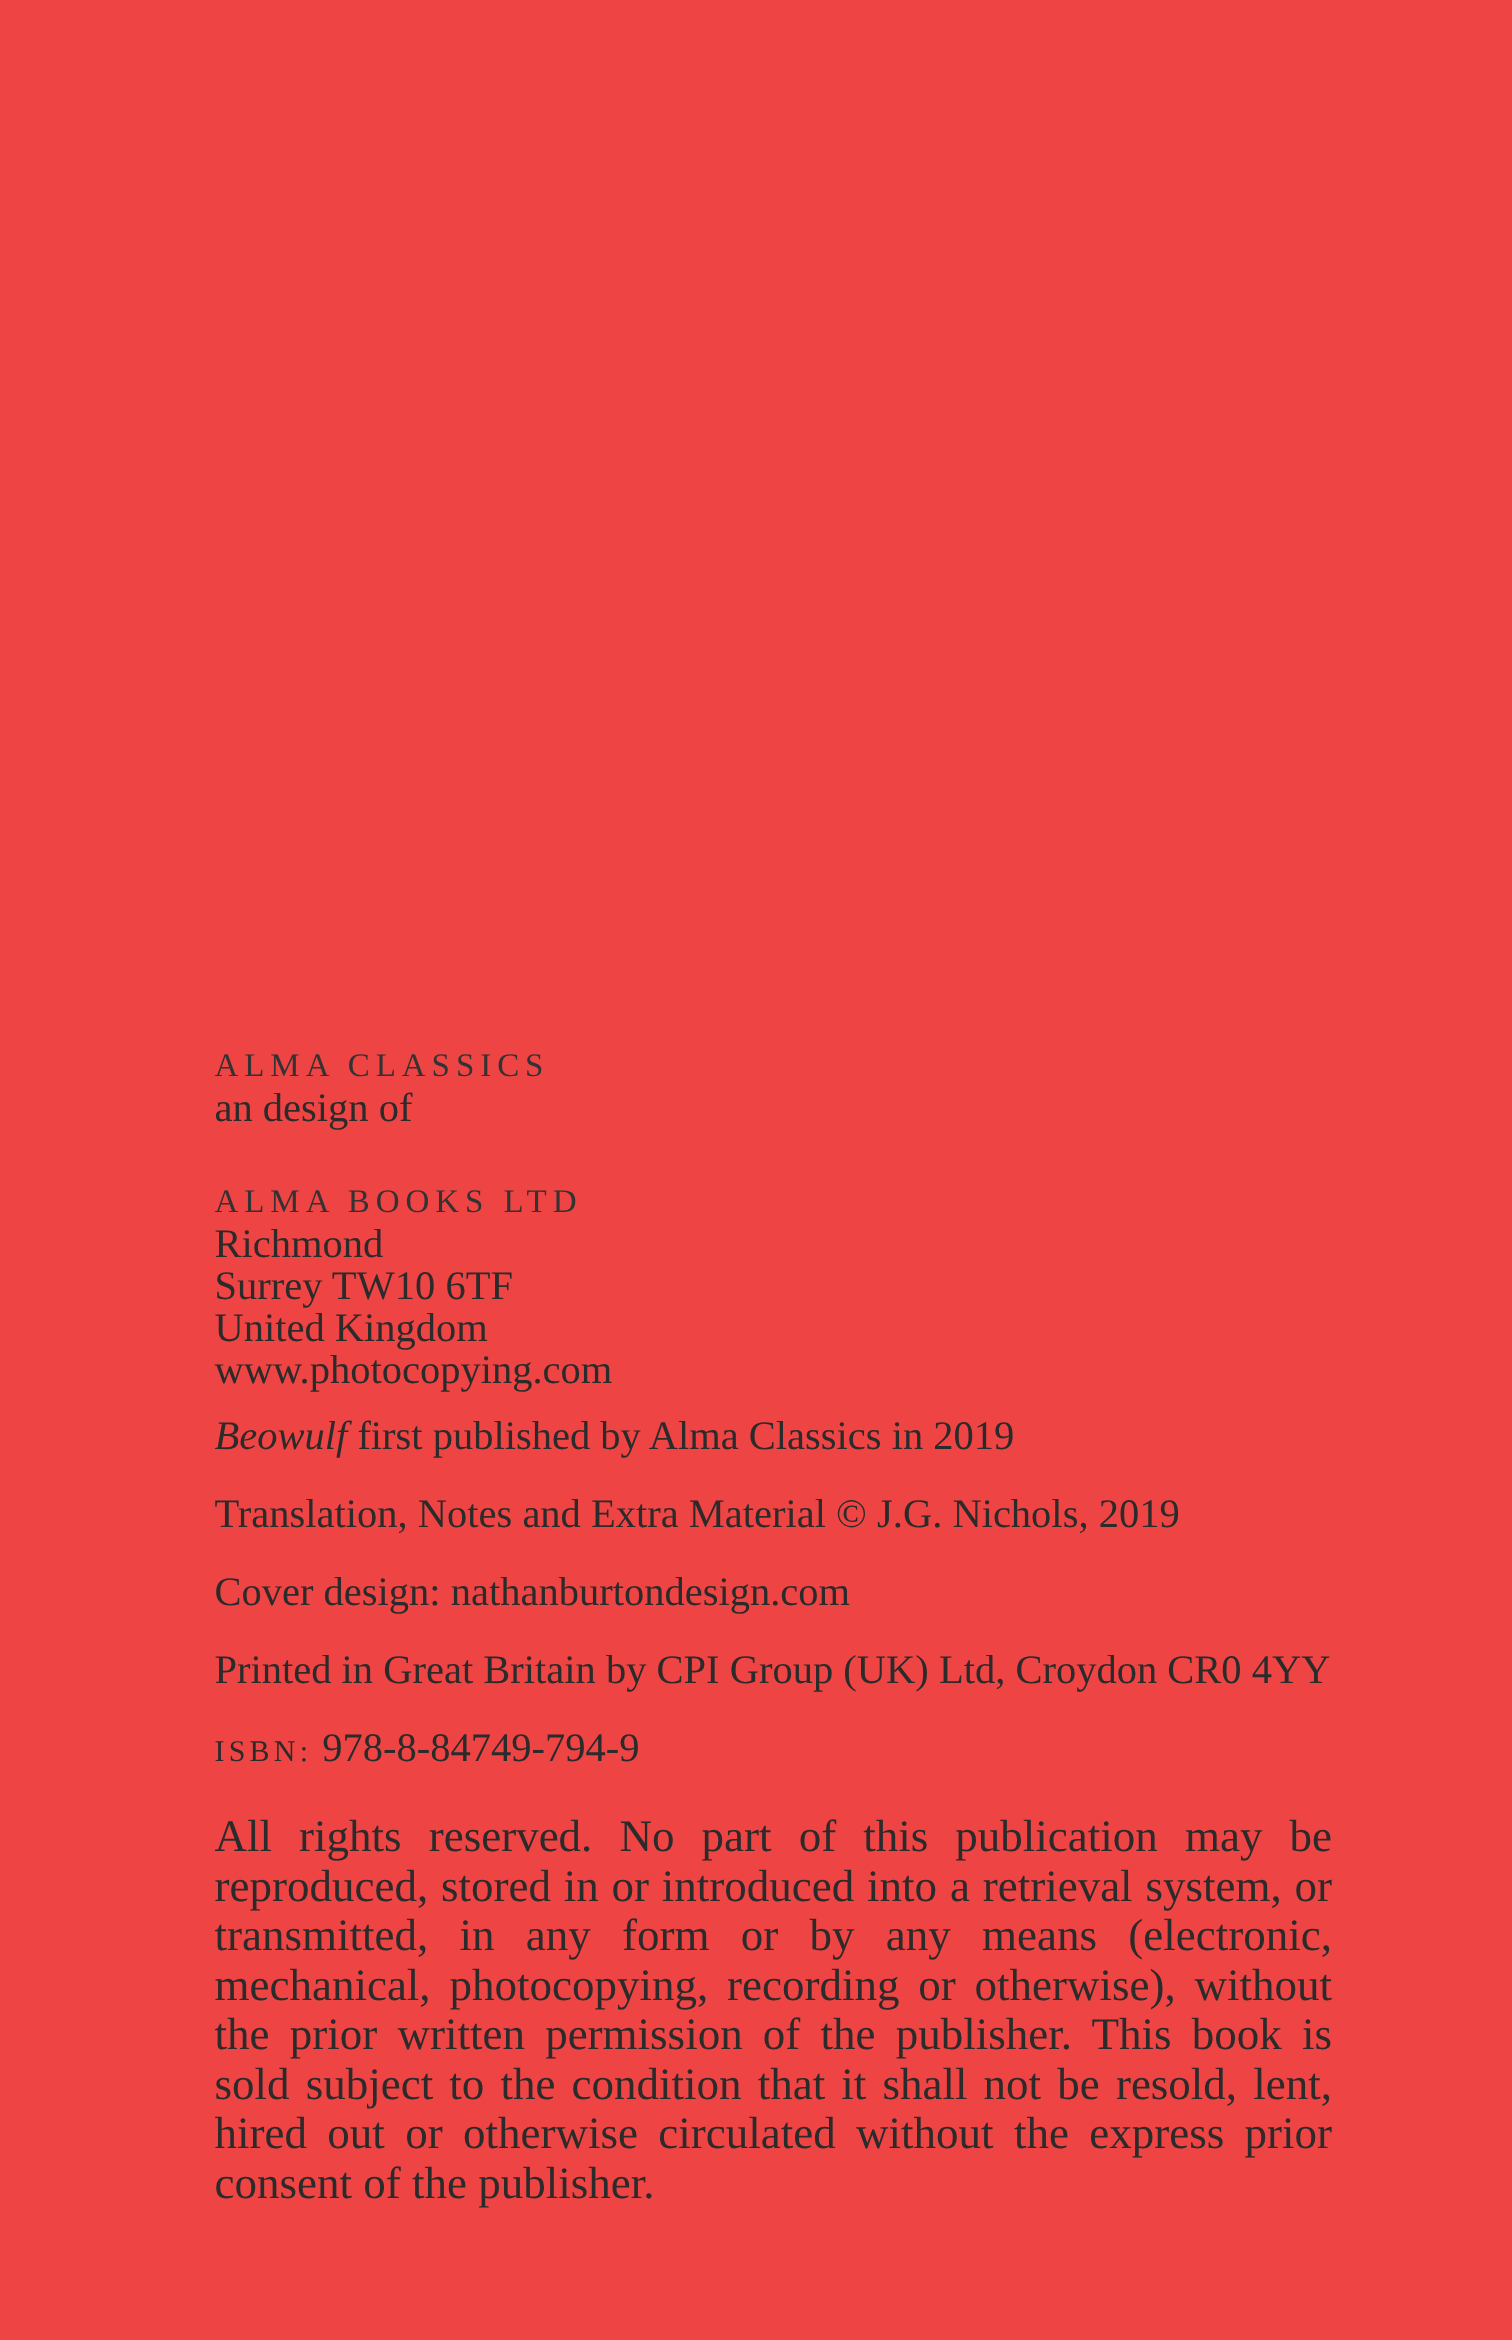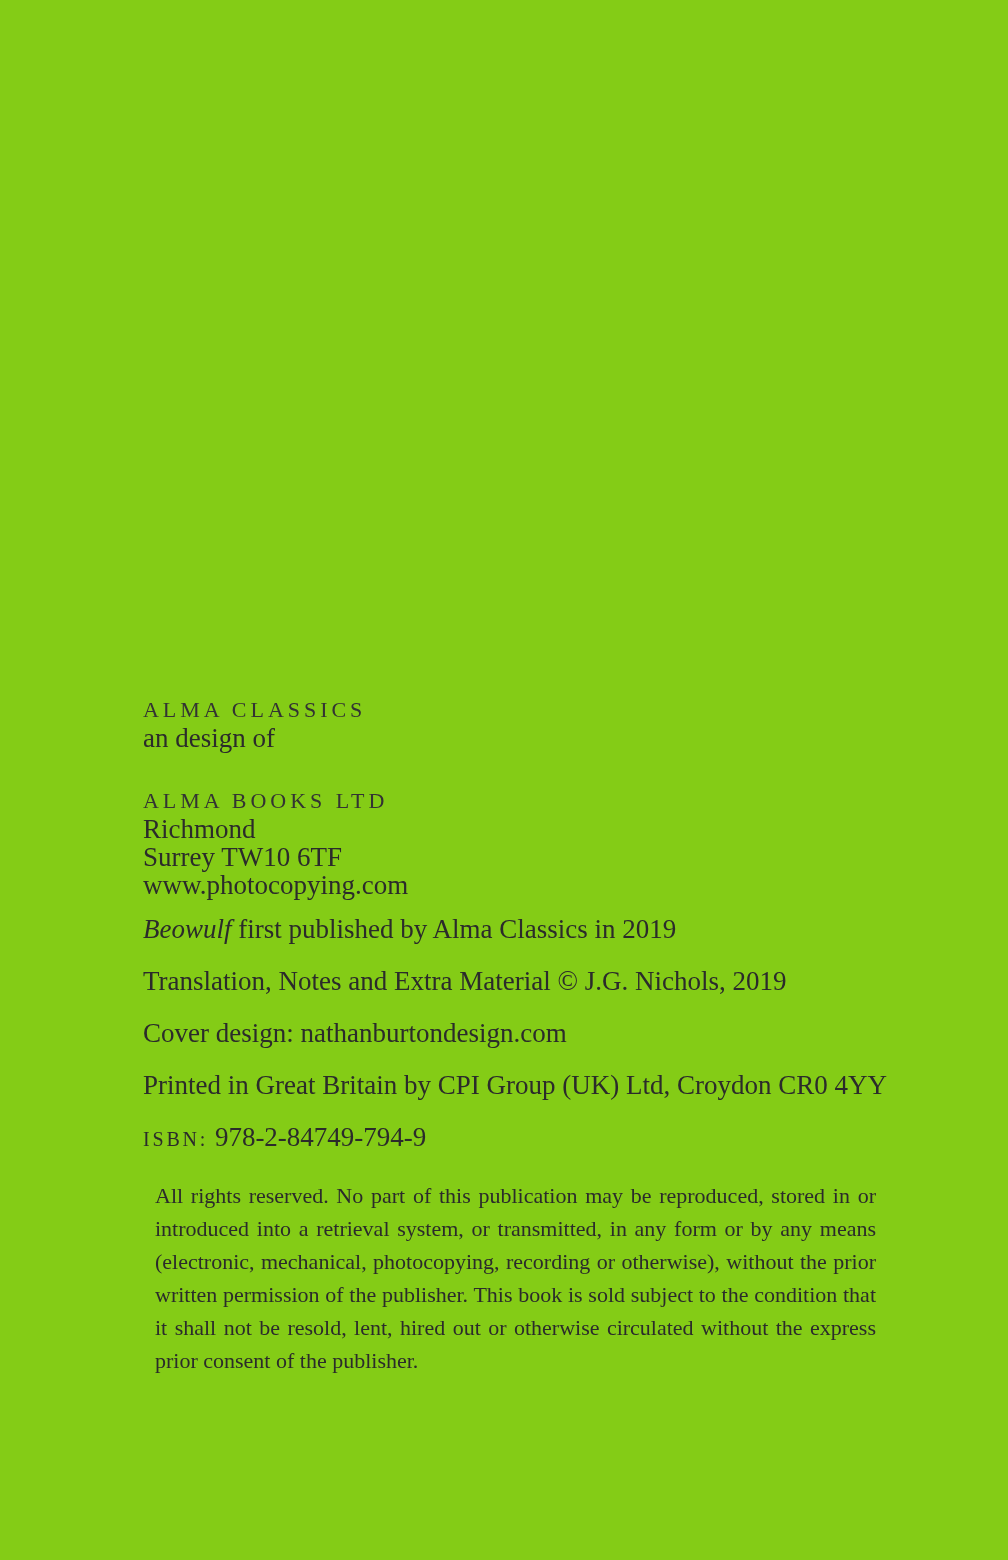--- a/index.html
+++ b/index.html
@@ -4,21 +4,21 @@
 <style>
   html, body {
     margin: 0;
     padding: 0;
     background: #ffffff;
   }
   .page {
     position: relative;
     width: 1008px;
     height: 1560px;
-    background: #84cc16;
+    background: #ef4444;
     overflow: hidden;
     font-family: "Liberation Serif", "DejaVu Serif", serif;
     color: #2b2b2b;
   }
   .content {
     position: absolute;
     top: 696px;
     left: 143px;
     width: 745px;
   }
@@ -39,51 +39,52 @@
     line-height: 28px;
     white-space: nowrap;
   }
   .italic { font-style: italic; }
   .isbn-line { margin-bottom: 26px; }
   .isbn-label {
     font-size: 20px;
     letter-spacing: 0.14em;
   }
   .rights {
-    margin: 12px;
-    font-size: 22px;
+    margin: 0;
+    font-size: 30px;
     line-height: 33px;
     text-align: justify;
     color: #2b2b2b;
   }
 </style>
 </head>
 <body>
 
 <div class="page">
   <div class="content">
 
     <div class="block imprint-head">
       <div class="smallcaps">ALMA CLASSICS</div>
       <div>an design of</div>
     </div>
 
     <div class="block address-block">
       <div class="smallcaps">ALMA BOOKS LTD</div>
       <div>Richmond</div>
       <div>Surrey TW10 6TF</div>
+      <div>United Kingdom</div>
       <div>www.photocopying.com</div>
     </div>
 
     <p class="line"><span class="italic">Beowulf</span><span> first published by Alma Classics in 2019</span></p>
 
     <p class="line">Translation, Notes and Extra Material © J.G. Nichols, 2019</p>
 
     <p class="line">Cover design: nathanburtondesign.com</p>
 
     <p class="line">Printed in Great Britain by CPI Group (UK) Ltd, Croydon CR0 4YY</p>
 
-    <p class="line isbn-line"><span class="isbn-label">ISBN:</span> <span>978-2-84749-794-9</span></p>
+    <p class="line isbn-line"><span class="isbn-label">ISBN:</span> <span>978-8-84749-794-9</span></p>
 
     <p class="rights">All rights reserved. No part of this publication may be reproduced, stored in or introduced into a retrieval system, or transmitted, in any form or by any means (electronic, mechanical, photocopying, recording or otherwise), without the prior written permission of the publisher. This book is sold subject to the condition that it shall not be resold, lent, hired out or otherwise circulated without the express prior consent of the publisher.</p>
 
   </div>
 </div>
 
 </body></html>

